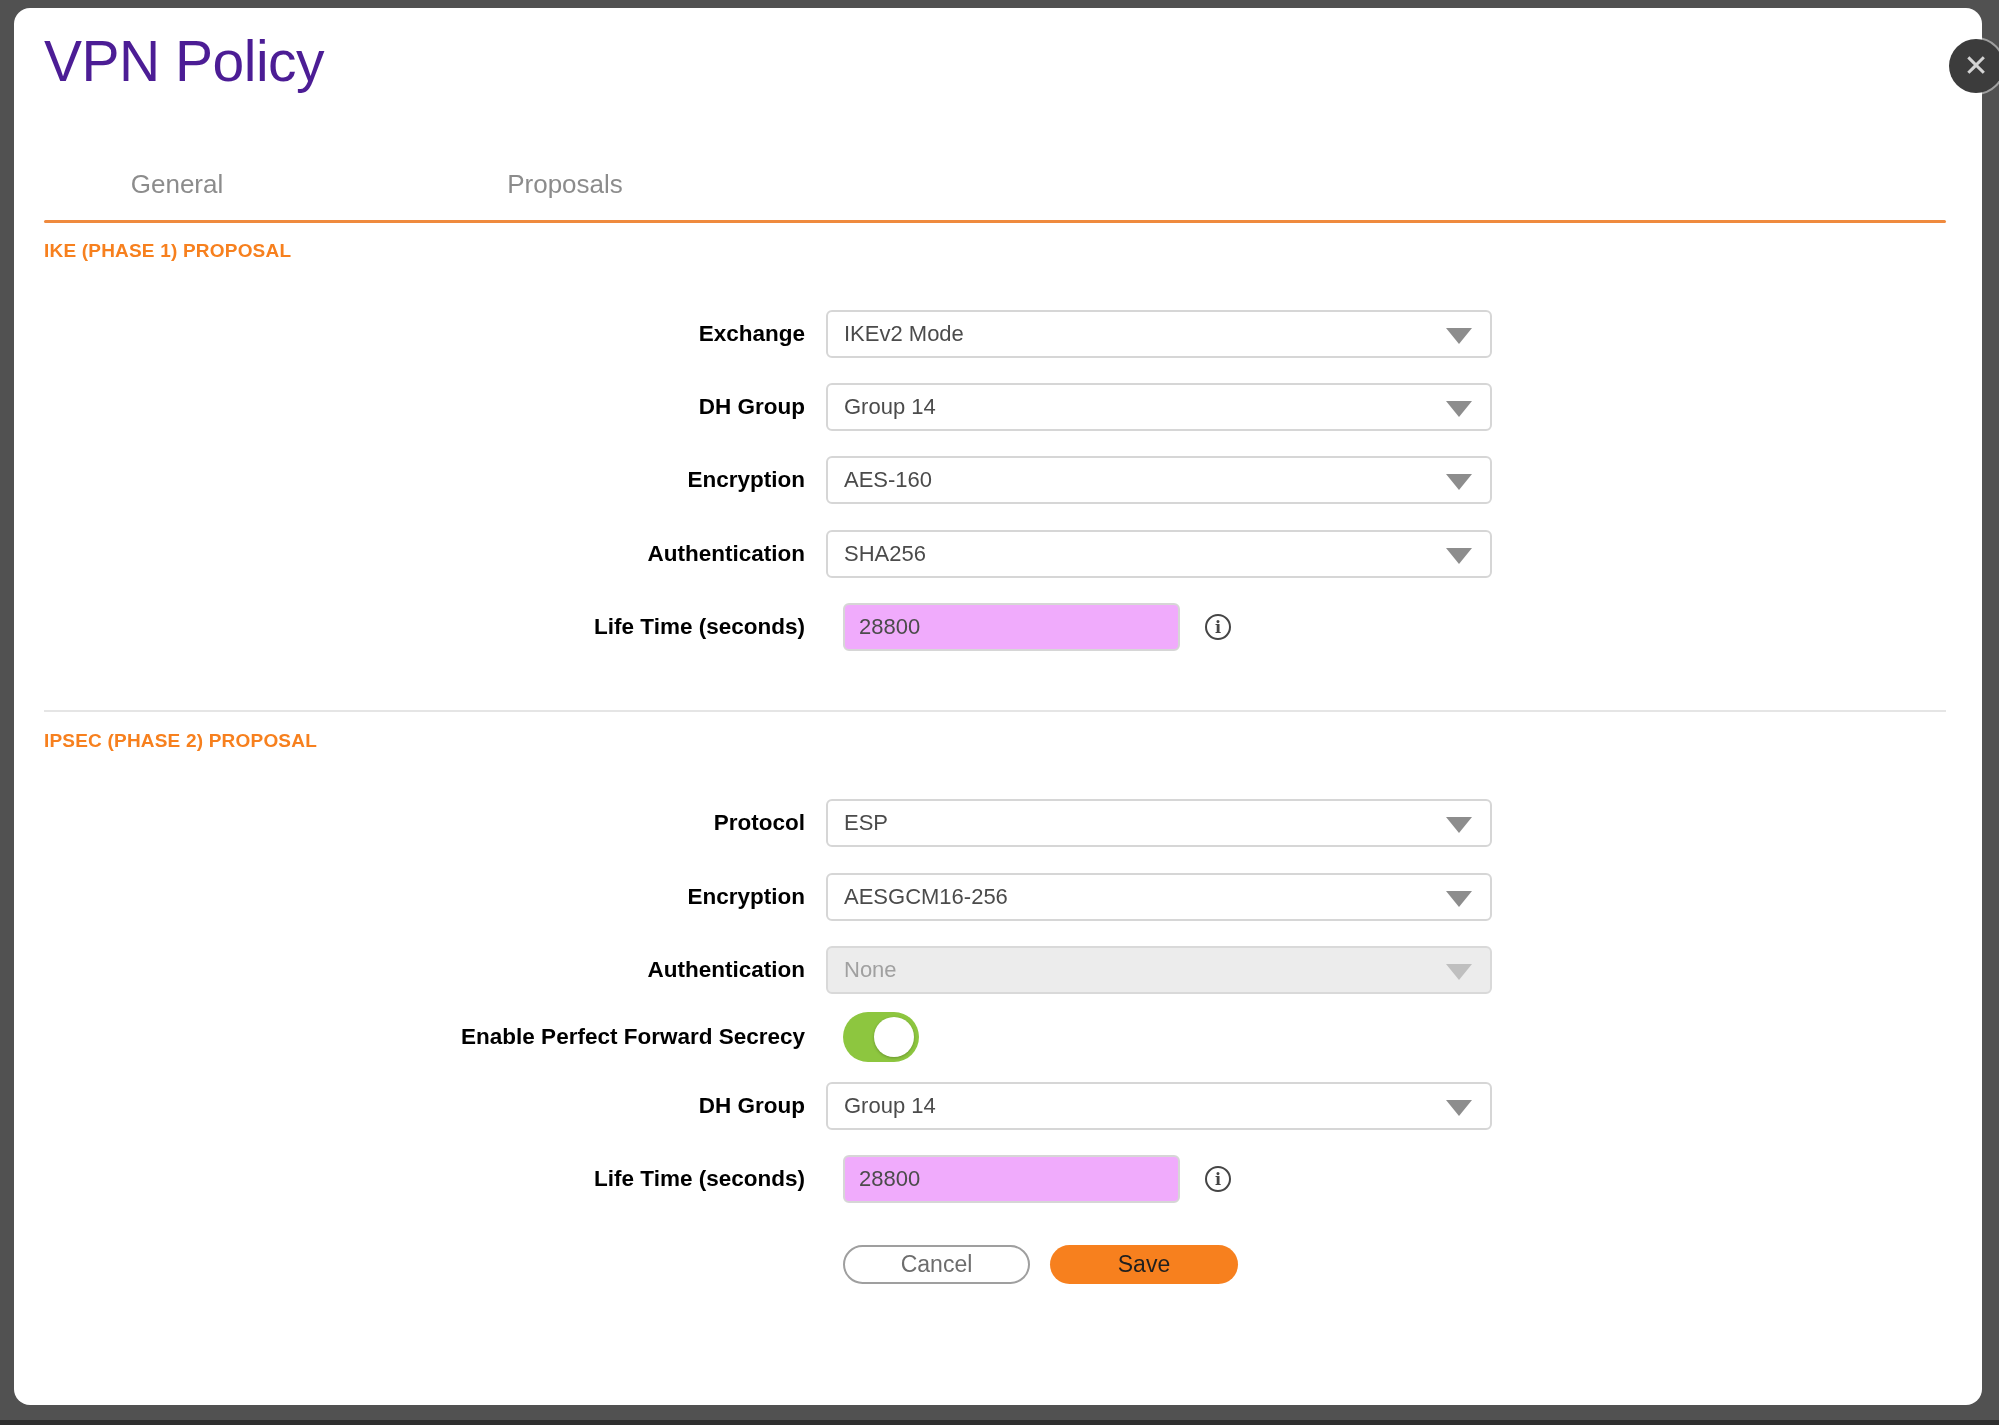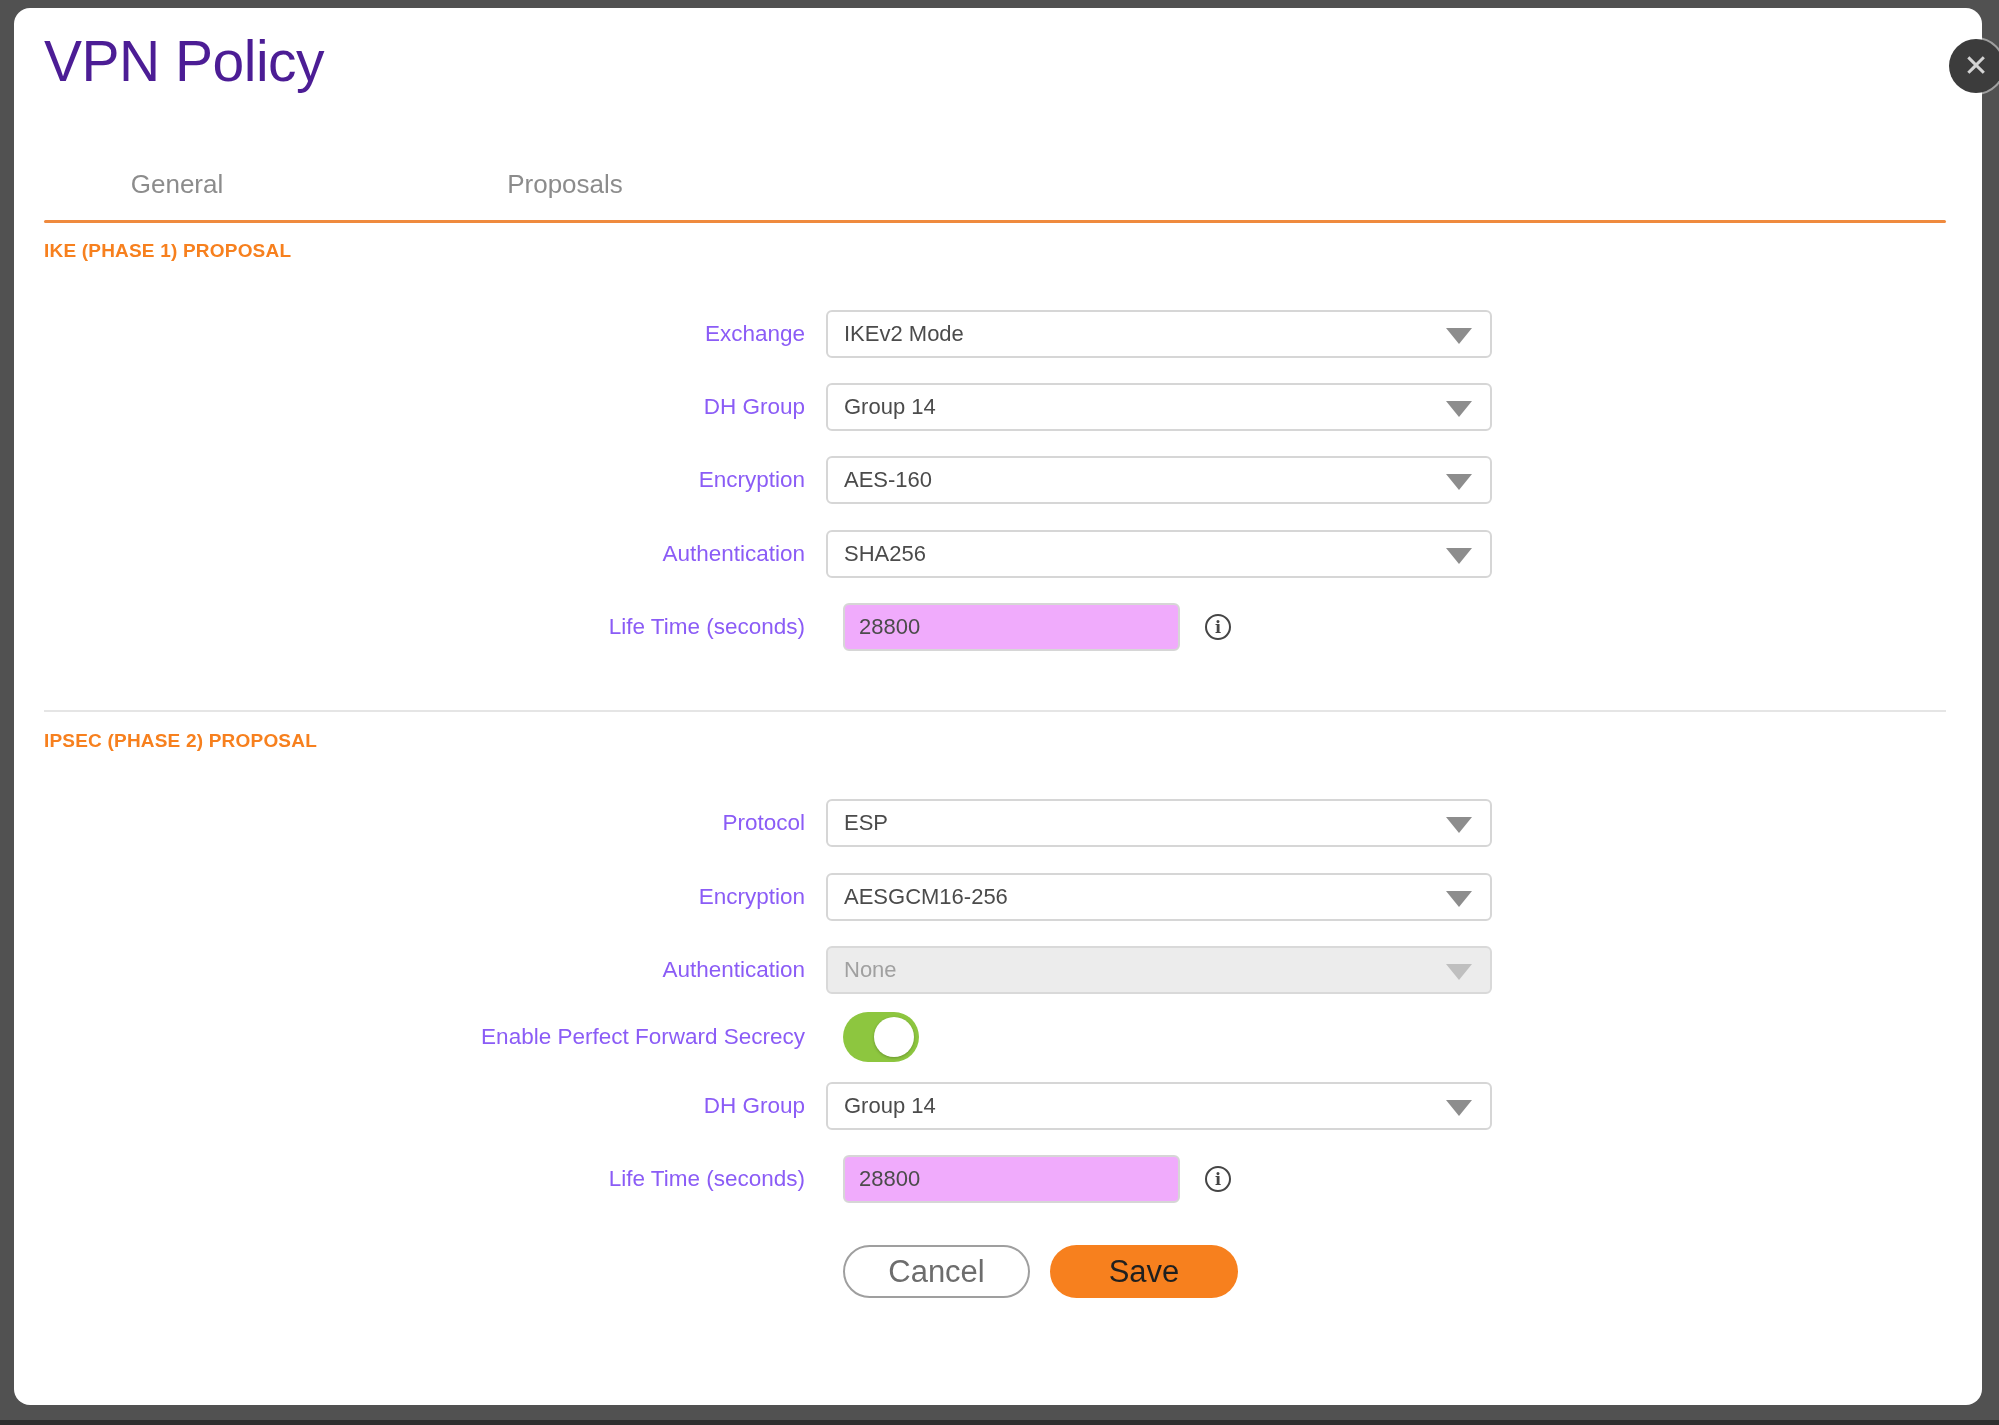--- a/index.html
+++ b/index.html
@@ -41,21 +41,21 @@
   .section-heading{
     position:absolute;left:30px;font-size:19px;font-weight:700;color:#f7801e;letter-spacing:0.2px;line-height:30px;
   }
   .heading-p1{top:228px;}
   .heading-p2{top:718px;}
   .divider{position:absolute;left:30px;top:702px;width:1902px;height:2px;background:#e5e5e5;}
   
   .row{position:absolute;left:30px;width:1902px;height:48px;}
   .lbl{
     position:absolute;left:0;top:0;width:761px;height:48px;
-    text-align:right;font-size:22.5px;font-weight:400;color:#8b5cf6;line-height:48px;
+    text-align:right;font-size:22.5px;font-weight:700;color:#000000;line-height:48px;
   }
   .select{
     position:absolute;left:782px;top:0;width:666px;height:48px;box-sizing:border-box;
     border:2px solid #d6d6d6;border-radius:6px;background:#fff;cursor:pointer;
   }
   .select .selval{
     position:absolute;left:16px;top:0;right:56px;line-height:44px;
     font-size:22px;color:#4b4b4b;white-space:nowrap;overflow:hidden;
   }
   .caret{
@@ -80,22 +80,22 @@
   .toggle{
     position:absolute;left:799px;top:0;width:76px;height:50px;border-radius:25px;
     background:#8dc63f;cursor:pointer;
   }
   .toggle .knob{
     position:absolute;top:5px;right:5px;width:40px;height:40px;border-radius:50%;
     background:#ffffff;box-shadow:0 1px 3px rgba(0,0,0,0.25);
   }
   
   .btn{
-    position:absolute;top:1237px;height:53px;border-radius:27px;box-sizing:border-box;
-    display:flex;align-items:center;justify-content:center;font-size:31px;cursor:pointer;
+    position:absolute;top:1237px;height:39px;border-radius:27px;box-sizing:border-box;
+    display:flex;align-items:center;justify-content:center;font-size:23px;cursor:pointer;
   }
   .btn-cancel{left:829px;width:187px;background:#fff;border:2px solid #9f9f9f;color:#6d6d6d;}
   .btn-save{left:1036px;width:188px;background:#f7801e;border:none;color:#1f1f1f;font-weight:500;}
 </style>
 </head>
 <body>
 
 <div class="stage">
   <div class="dialog">
 

